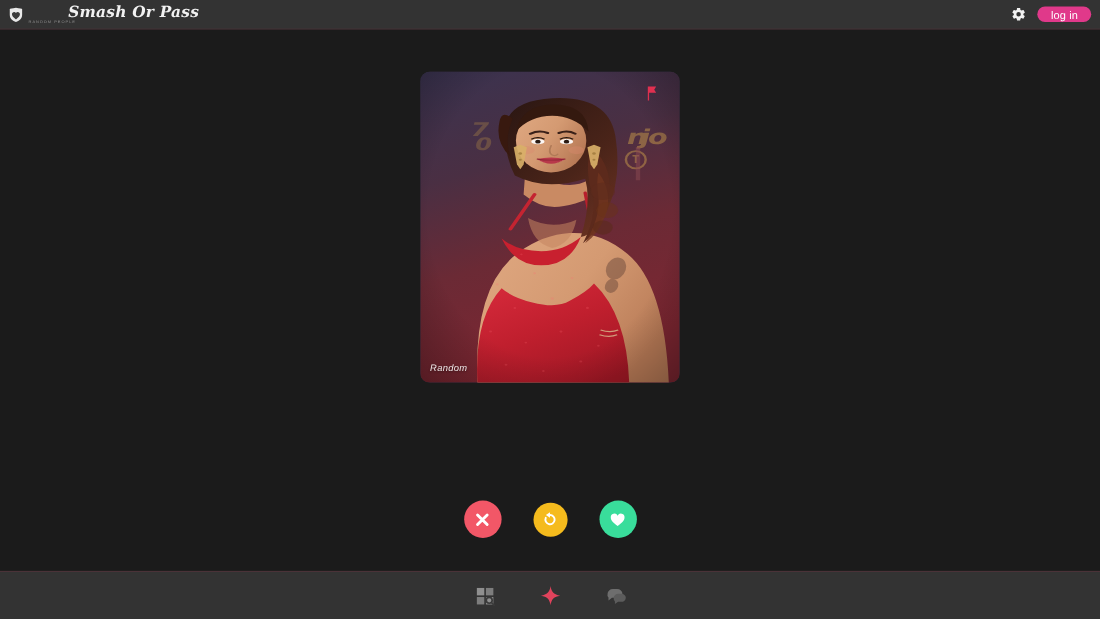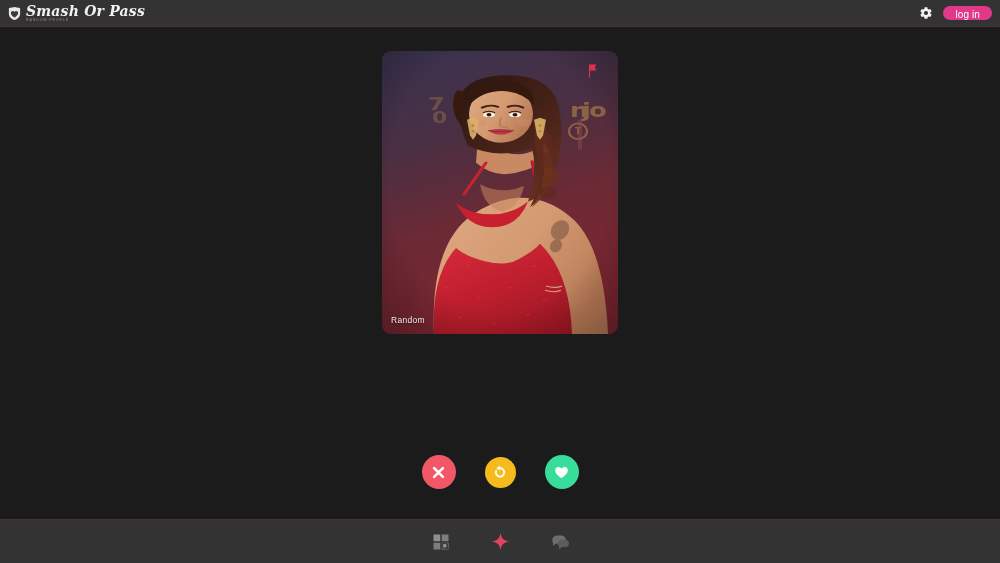--- a/index.html
+++ b/index.html
@@ -58,20 +58,21 @@
 
   .brand-title {
     font-family: "DejaVu Serif", serif;
     font-style: italic;
     font-weight: bold;
     font-size: 14px;
     color: #f2f2f2;
     letter-spacing: 0.2px;
     line-height: 14px;
     white-space: nowrap;
+    margin-left: 36px;
   }
 
   .brand-sub {
     font-size: 3.6px;
     color: #8d8d8d;
     letter-spacing: 0.9px;
     line-height: 5px;
     text-transform: uppercase;
     white-space: nowrap;
     transform: scaleY(0.9);
@@ -114,26 +115,27 @@
     flex: 1 1 auto;
     background: #1b1b1b;
     display: flex;
     flex-direction: column;
     align-items: center;
   }
 
   .card {
     position: absolute;
     left: 382px;
-    top: 24px;
+    top: 38px;
     width: 236px;
     height: 283px;
     border-radius: 9px;
     overflow: hidden;
     background: #2b2535;
+    font-style: italic;
   }
 
   
   .photo {
     position: absolute;
     inset: 0;
     width: 100%;
     height: 100%;
     display: block;
   }

